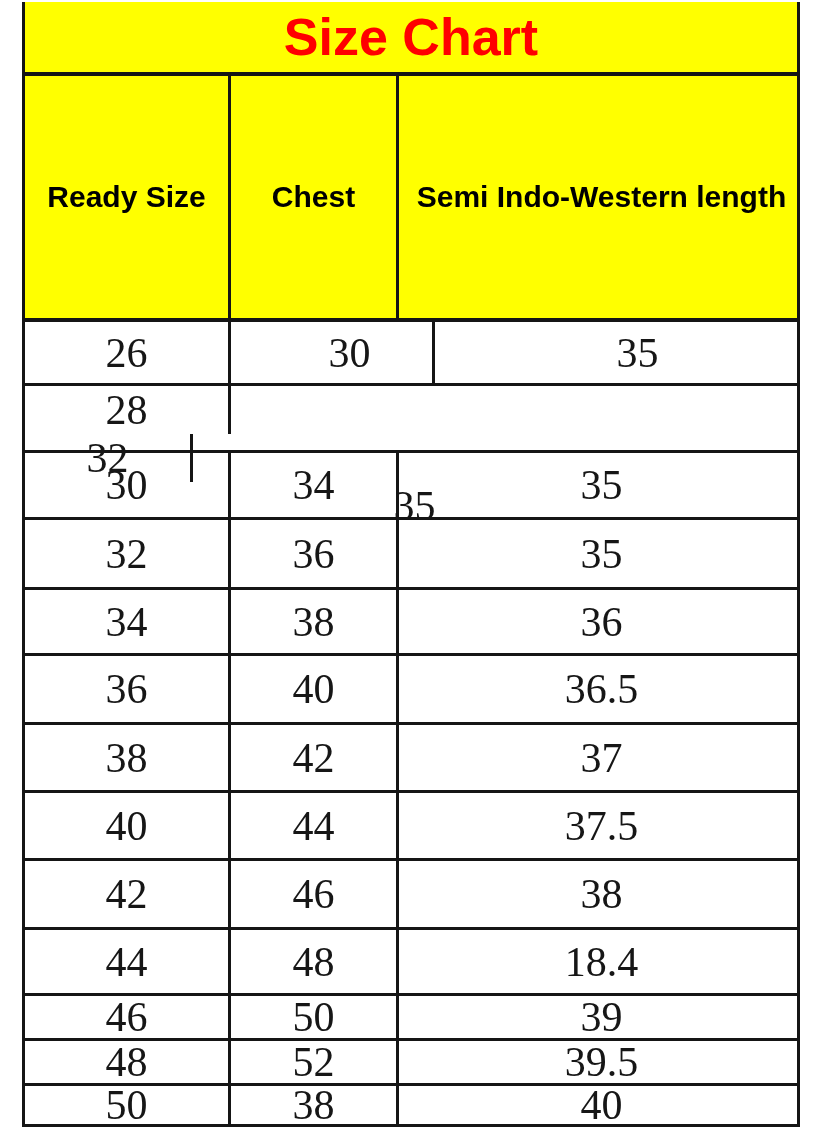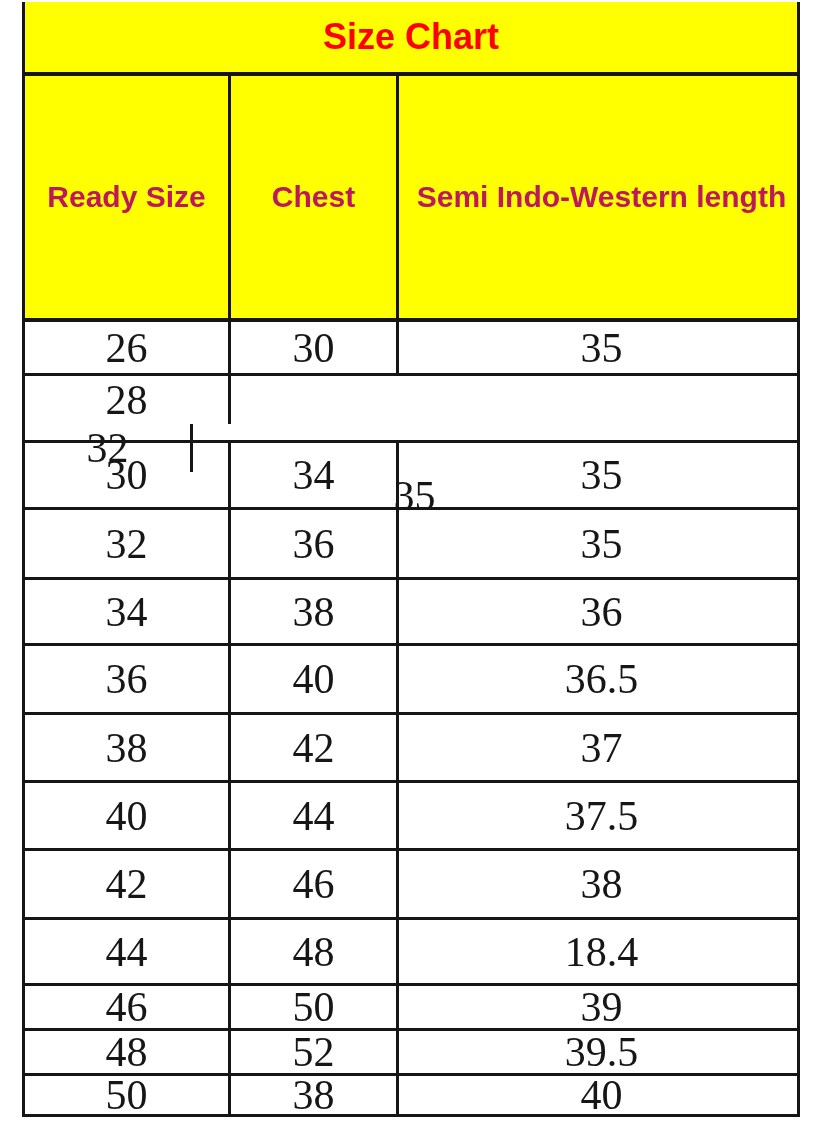--- a/index.html
+++ b/index.html
@@ -36,38 +36,38 @@
   .title-row {
     box-sizing: border-box;
     height: 74px;
     background: var(--header_bg);
     border-bottom: 4px solid var(--border);
     display: flex;
     align-items: center;
     justify-content: center;
     color: var(--title_text);
     font-weight: bold;
-    font-size: 36px;
+    font-size: 52px;
     letter-spacing: 0px;
   }
   .header-row {
     box-sizing: border-box;
     height: 246px;
     background: var(--header_bg);
     border-bottom: 4px solid var(--border);
     display: flex;
   }
   .header-cell {
     box-sizing: border-box;
     display: flex;
     align-items: center;
     justify-content: center;
     font-weight: bold;
     font-size: 30px;
-    color: #be185d;
+    color: #000000;
     text-align: center;
   }
   .c0 { width: 206px; border-right: 3px solid var(--border); }
   .c1 { width: 168px; border-right: 3px solid var(--border); }
   .c2 { flex: 1; padding-left: 7px; }
   .row {
     box-sizing: border-box;
     display: flex;
     border-bottom: 3px solid var(--border);
     background: #ffffff;
@@ -87,21 +87,21 @@
 
 <div class="page">
   <div class="size-table">
     <div class="title-row">Size Chart</div>
     <div class="header-row">
       <div class="header-cell c0">Ready Size</div>
       <div class="header-cell c1">Chest</div>
       <div class="header-cell c2">Semi Indo-Western length</div>
     </div>
     <div id="table-body">
-        <div class="row" style="height: 54px;">
+        <div class="row" style="height: 64px; gap: 36px;">
           <div class="cell c0">26</div>
           <div class="cell c1">30</div>
           <div class="cell c2">35</div>
         </div>
         <div class="row" style="height: 67px; flex-direction: column;">
           <div class="cell c0">28</div>
           <div class="cell c1">32</div>
           <div class="cell c2">35</div>
         </div>
         <div class="row" style="height: 67px;">

